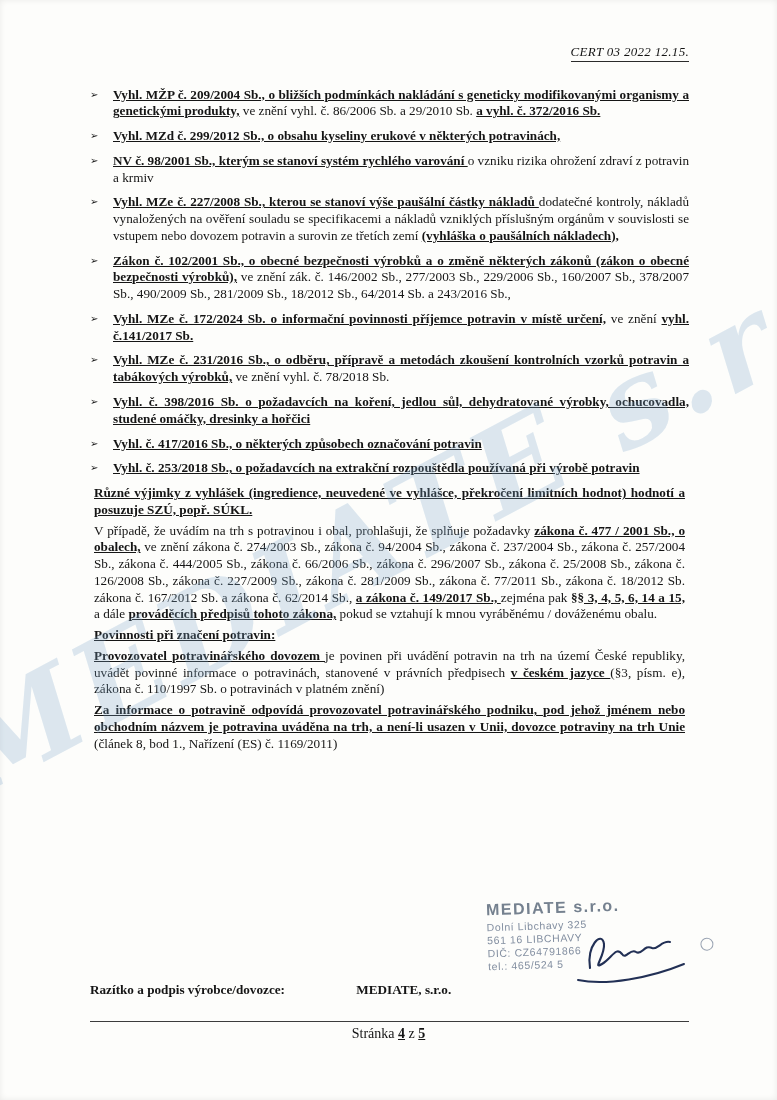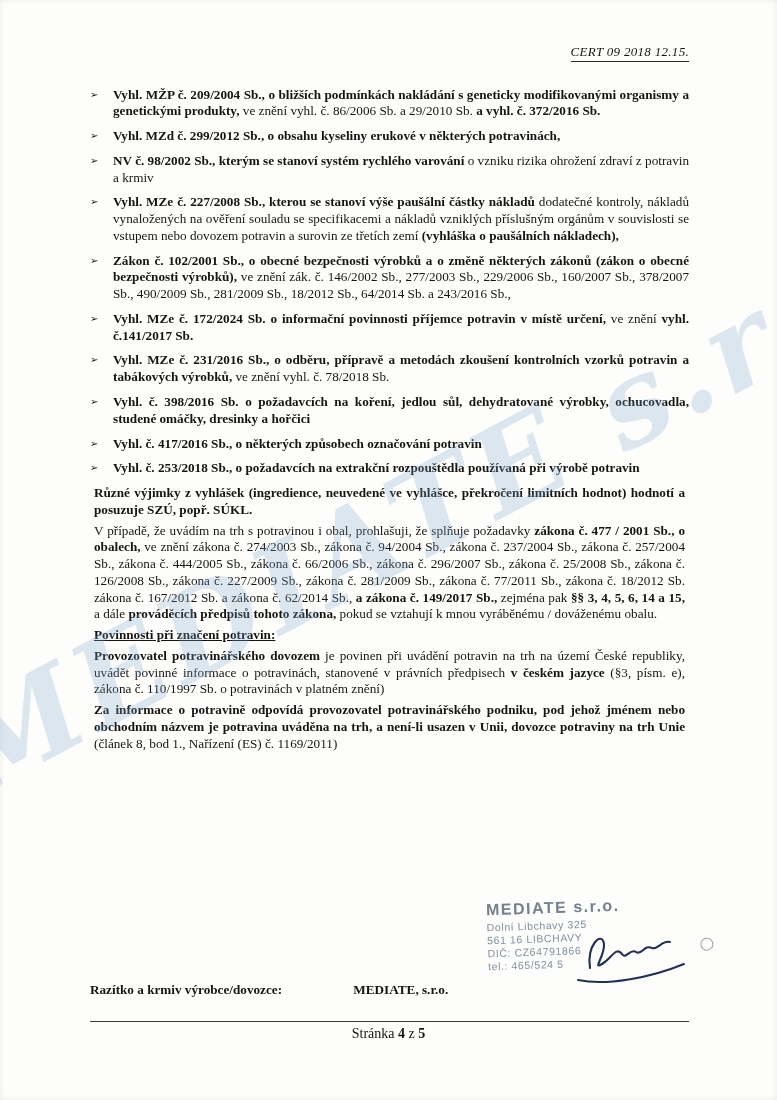--- a/index.html
+++ b/index.html
@@ -12,21 +12,21 @@
     color:#151515;
     overflow:hidden;
     box-shadow:inset 0 0 6px rgba(0,0,0,0.08);
   }
   .content{
     position:absolute;
     left:90px;right:88px;top:44px;
     font-size:13.2px;line-height:1.27;
     z-index:1;
   }
-  .b{font-weight:bold;}
+  .b{font-weight:bold;text-decoration:underline;}
   .header{text-align:right;font-style:italic;font-size:13px;margin-bottom:26px;}
   .header .ref{border-bottom:1.3px solid #2b2b2b;padding-bottom:2px;letter-spacing:0.3px;}
   ul.reg-list{list-style:none;margin:0;padding:0;}
   ul.reg-list li{display:flex;margin-bottom:8px;text-align:justify;}
   .marker{flex:0 0 14px;font-size:10px;padding-top:2px;margin-right:9px;color:#1a1a1a;}
   .li-text{flex:1;}
   p.para{margin:4px;text-align:justify;}
   .p-exceptions{margin-top:6px;}
   .p-packaging{margin-top:15px;}
   .h-label{margin-top:13px;font-weight:bold;text-decoration:underline;}
@@ -75,35 +75,35 @@
 </head>
 <body>
 
 <div class="page">
 
   <div class="watermark">MEDIATE s.r.o.</div>
 
   <div class="content">
 
     <div class="header">
-      <span class="ref">CERT 09 2018 12.15.</span>
+      <span class="ref">CERT 03 2022 12.15.</span>
     </div>
 
     <ul class="reg-list">
         <li>
           <span class="marker">➢</span>
           <span class="li-text"><span class="b">Vyhl. MŽP č. 209/2004 Sb., o bližších podmínkách nakládání s geneticky modifikovanými organismy a genetickými produkty,</span><span> ve znění vyhl. č. 86/2006 Sb. a 29/2010 Sb. </span><span class="b">a vyhl. č. 372/2016 Sb.</span></span>
         </li>
         <li>
           <span class="marker">➢</span>
           <span class="li-text"><span class="b">Vyhl. MZd č. 299/2012 Sb., o obsahu kyseliny erukové v některých potravinách,</span></span>
         </li>
         <li>
           <span class="marker">➢</span>
-          <span class="li-text"><span class="b">NV č. 98/2002 Sb., kterým se stanoví systém rychlého varování </span><span>o vzniku rizika ohrožení zdraví z potravin a krmiv</span></span>
+          <span class="li-text"><span class="b">NV č. 98/2001 Sb., kterým se stanoví systém rychlého varování </span><span>o vzniku rizika ohrožení zdraví z potravin a krmiv</span></span>
         </li>
         <li>
           <span class="marker">➢</span>
           <span class="li-text"><span class="b">Vyhl. MZe č. 227/2008 Sb., kterou se stanoví výše paušální částky nákladů </span><span>dodatečné kontroly, nákladů vynaložených na ověření souladu se specifikacemi a nákladů vzniklých příslušným orgánům v souvislosti se vstupem nebo dovozem potravin a surovin ze třetích zemí </span><span class="b">(vyhláška o paušálních nákladech),</span></span>
         </li>
         <li>
           <span class="marker">➢</span>
           <span class="li-text"><span class="b">Zákon č. 102/2001 Sb., o obecné bezpečnosti výrobků a o změně některých zákonů (zákon o obecné bezpečnosti výrobků),</span><span> ve znění zák. č. 146/2002 Sb., 277/2003 Sb., 229/2006 Sb., 160/2007 Sb., 378/2007 Sb., 490/2009 Sb., 281/2009 Sb., 18/2012 Sb., 64/2014 Sb. a 243/2016 Sb.,</span></span>
         </li>
         <li>
@@ -150,20 +150,20 @@
   </div>
 
   <div class="signature">
     <svg width="120" height="62" viewBox="0 0 120 62">
       <path d="M18 40 C 14 18, 30 2, 32 16 C 33 28, 20 42, 30 36 C 40 30, 44 18, 50 26 C 54 32, 58 20, 64 24 C 70 28, 72 16, 80 20 C 86 22, 90 12, 98 14" fill="none" stroke="#223055" stroke-width="2.1" stroke-linecap="round"></path>
       <path d="M6 52 C 34 58, 78 50, 112 36" fill="none" stroke="#223055" stroke-width="2" stroke-linecap="round"></path>
     </svg>
   </div>
 
   <div class="sig-row">
-    <span class="lab">Razítko a krmiv výrobce/dovozce:</span>
+    <span class="lab">Razítko a podpis výrobce/dovozce:</span>
     <span class="comp">MEDIATE, s.r.o.</span>
   </div>
 
   <div class="footer-line"></div>
   <div class="footer-text"><span>Stránka </span><span class="b">4</span><span> z </span><span class="b">5</span></div>
 
 </div>
 
 </body></html>

